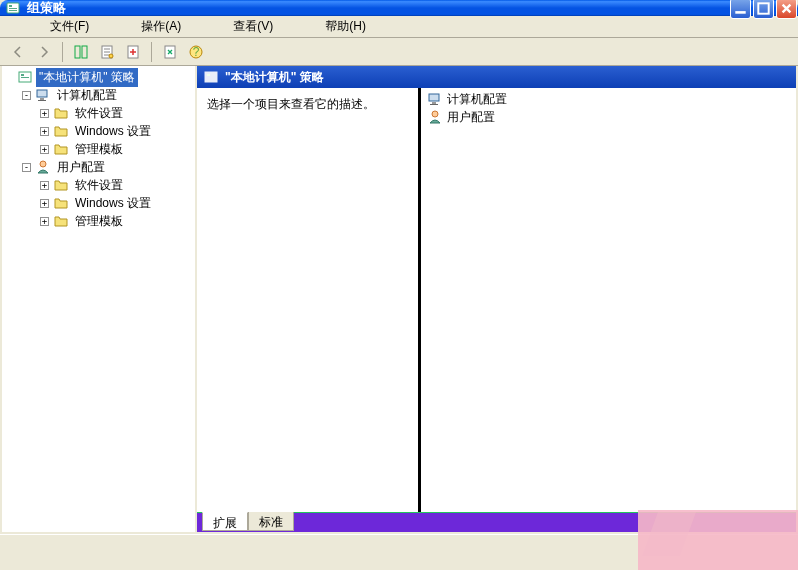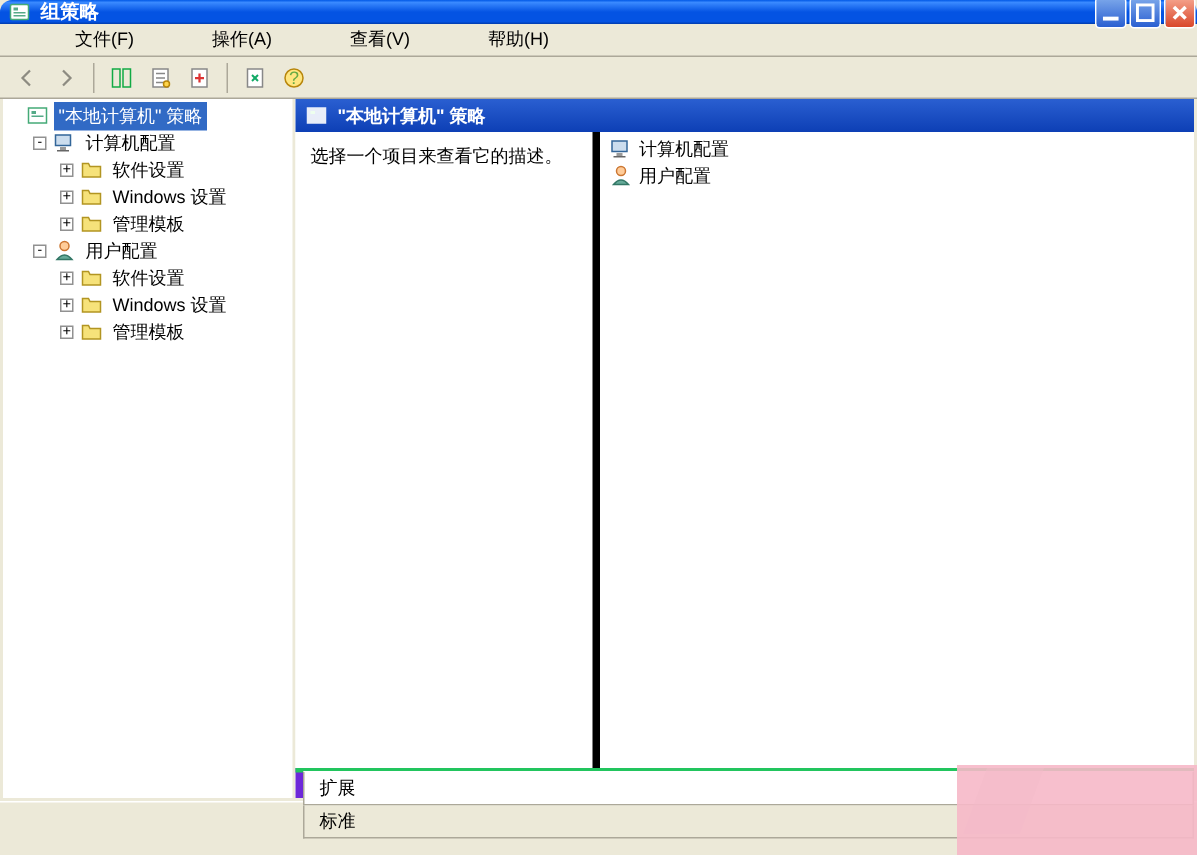--- a/index.html
+++ b/index.html
@@ -40,30 +40,30 @@
 .tree-row .tlabel { padding: 1px 3px; }
 .tree-row.selected .tlabel { background: #316ac5; color: #fff; }
 .tree-children { padding-left: 18px; }
 
 
 .right-header { height: 22px; background: linear-gradient(to bottom, #2a5fd1, #0d3fb5); color: #fff; display: flex; align-items: center; padding: 0 6px; font-weight: bold; font-size: 13px; }
 .right-header .hicon { width: 16px; height: 16px; margin-right: 6px; }
 
 
 .right-body { flex: 1; display: flex; }
-.desc-col { width: 203px; padding: 8px 10px; border-right: 5px solid #000000; }
+.desc-col { width: 224px; padding: 8px 10px; border-right: 3px solid #000000; }
 .list-col { flex: 1; }
 .list-header { height: 20px; border-bottom: 1px solid #d8d2bd; display: flex; }
 .list-header .col { padding: 2px 6px; border-right: 1px solid #d8d2bd; width: 200px; background: #ece9d8; border-top: 1px solid #fff; border-left: 1px solid #fff; }
 .list-items { padding: 2px; }
 .list-item { display: flex; align-items: center; height: 18px; padding: 0 4px; cursor: default; }
 .list-item .licon { width: 16px; height: 16px; margin-right: 4px; }
 
 
-.right-tabs { height: 20px; display: flex; padding-left: 5px; background: #6d28d9; border-top: 3px solid #22c55e; flex-direction: column; }
+.right-tabs { height: 20px; display: flex; padding-left: 5px; background: #6d28d9; border-top: 1px solid #22c55e; }
 .right-tabs .tab { padding: 2px 10px; border: 1px solid #aca899; border-top: none; background: #ece9d8; cursor: pointer; position: relative; top: -1px; }
 .right-tabs .tab.active { background: #fff; border-top: 1px solid #fff; }
 
 
 .statusbar { height: 22px; background: #ece9d8; border-top: 1px solid #fff; }
 
 
 .wm { position: absolute; right: 0; bottom: 0; width: 160px; height: 60px; background: #f6b8c8; opacity:0.9;}
 .wm2 { position: absolute; right: 110px; bottom: 14px; width: 38px; height: 44px; background:#c7c7c7; opacity:0.5; transform: skewX(-20deg); }
 

